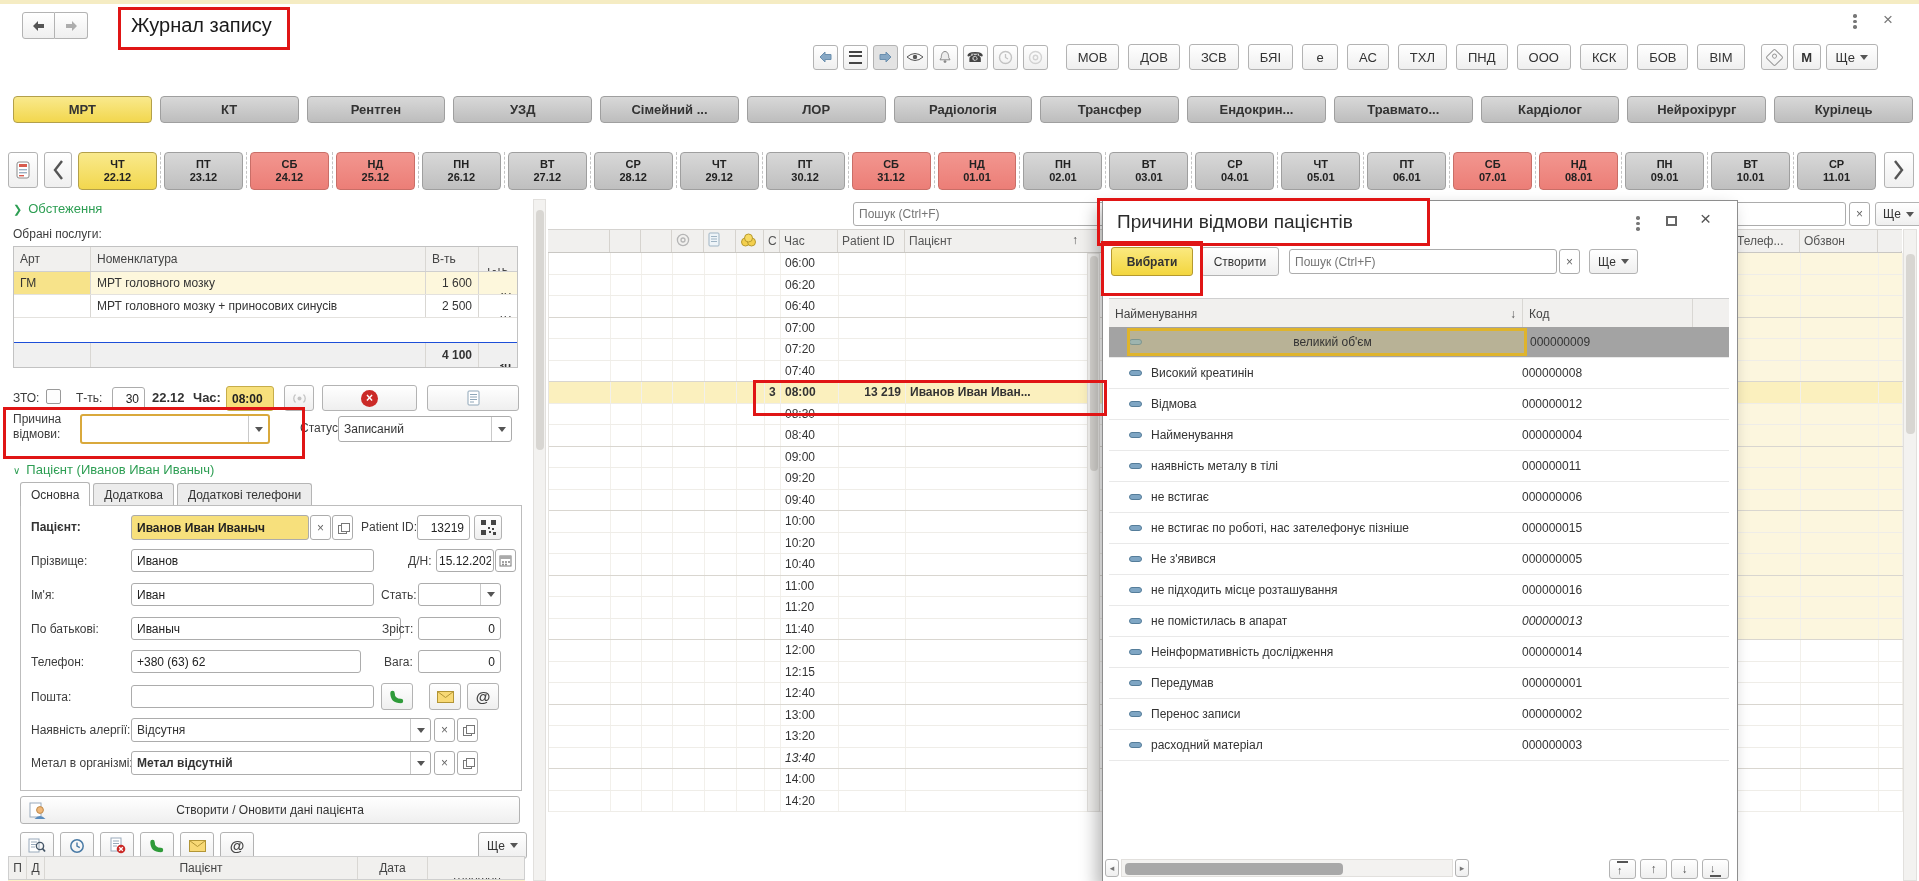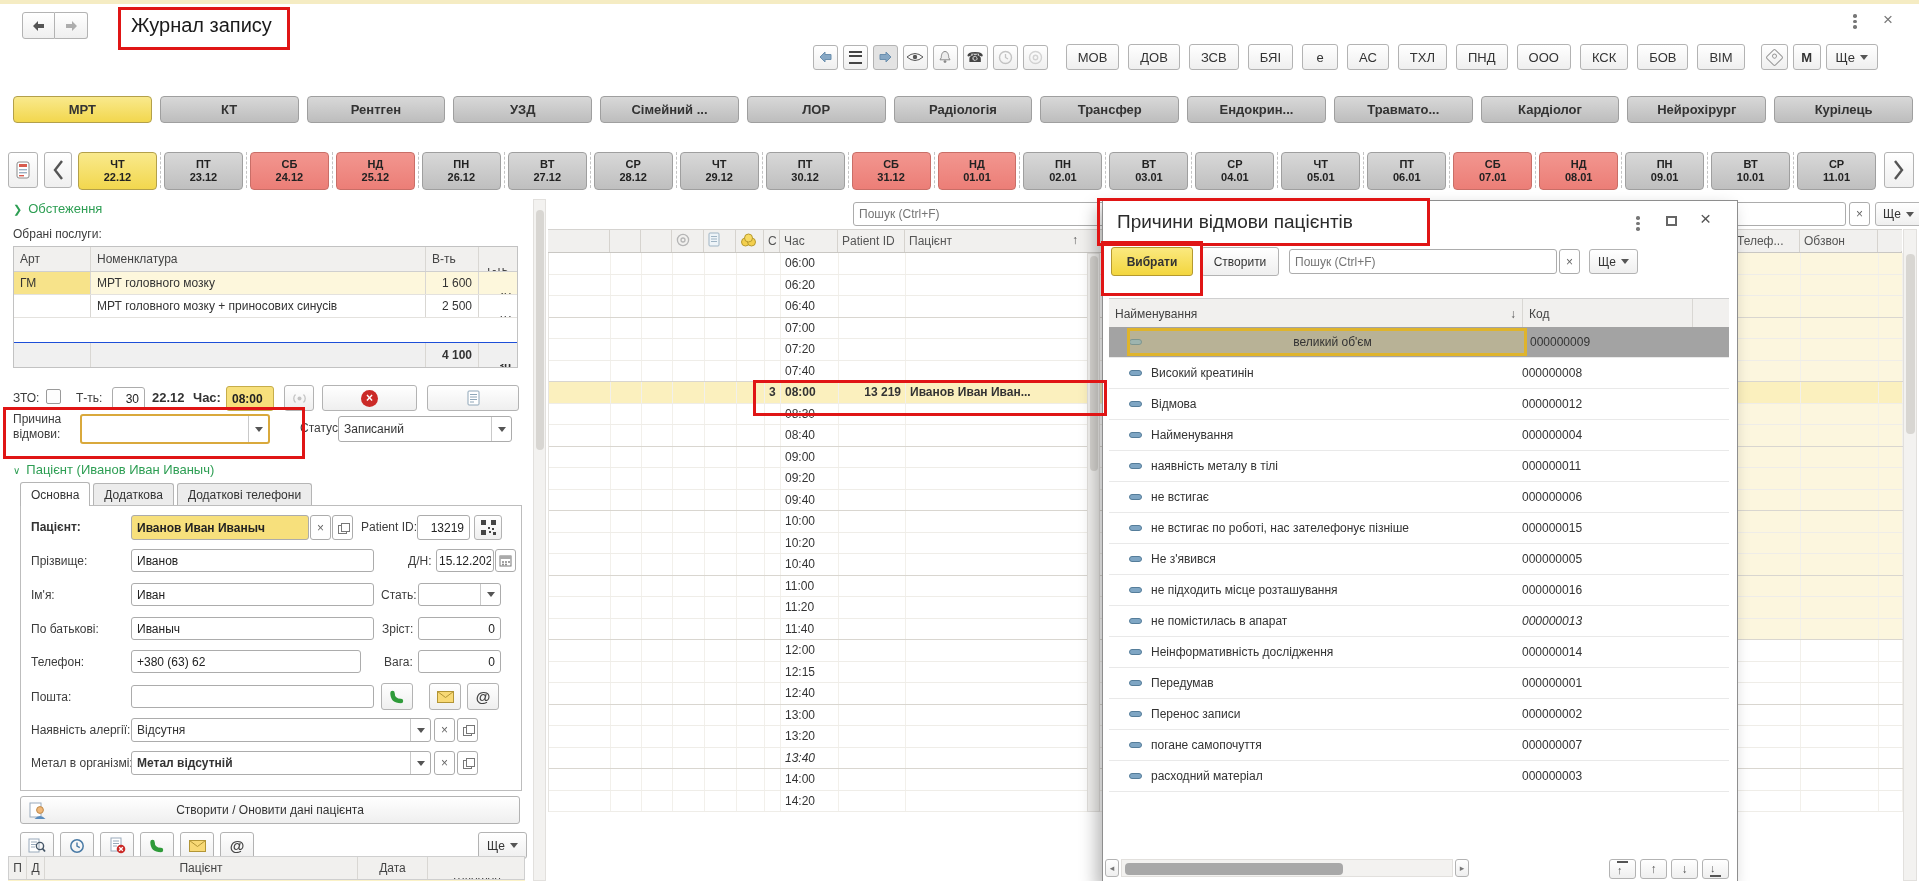--- a/index.html
+++ b/index.html
@@ -480,21 +480,21 @@
   <input class="abs inp" style="left: 110px; top: 77px; width: 243px;" value="Иван">
   <div class="abs lbl" style="left:360px;top:82px;">Стать:</div>
   <div class="combo abs" style="left:397px;top:77px;width:83px;height:23px;">
     <span class="val"></span>
     <span class="dd">
         <span class="tri"></span>
       </span>
   </div>
 
   <div class="abs lbl" style="left:10px;top:116px;">По батькові:</div>
-  <input class="abs inp" style="left: 110px; top: 111px; width: 243px;" value="Иваныч">
+  <input class="abs inp" style="left: 110px; top: 111px; width: 270px;" value="Иваныч">
   <div class="abs lbl" style="left:361px;top:116px;text-align:center;">Зріст:</div>
   <input class="abs inp num" style="left: 397px; top: 111px; width: 83px;" value="0">
 
   <div class="abs lbl" style="left:10px;top:149px;">Телефон:</div>
   <input class="abs inp" style="left: 110px; top: 144px; width: 230px;" value="+380 (63) 62">
   <div class="abs lbl" style="left:363px;top:149px;">Вага:</div>
   <input class="abs inp num" style="left: 397px; top: 144px; width: 83px;" value="0">
 
   <div class="abs lbl" style="left:10px;top:184px;">Пошта:</div>
   <input class="abs inp" style="left: 110px; top: 179px; width: 243px;" value="">
@@ -1166,27 +1166,20 @@
         <span style="margin-left: 20px;">
           <i class="dash" style="display: block;"></i>
         </span>
         <span style="margin-left: 9px; flex: 0 0 363px; overflow: hidden; white-space: nowrap; position: relative; z-index: 2;">Перенос записи</span>
         <span style="margin-left: 0px; padding-left: 8px;">000000002</span>
       </div>
       <div class="mrow">
         <span style="margin-left: 20px;">
           <i class="dash" style="display: block;"></i>
         </span>
-        <span style="margin-left: 9px; flex: 0 0 363px; overflow: hidden; white-space: nowrap; position: relative; z-index: 2;">погане самопочуття</span>
-        <span style="margin-left: 0px; padding-left: 8px;">000000007</span>
-      </div>
-      <div class="mrow">
-        <span style="margin-left: 20px;">
-          <i class="dash" style="display: block;"></i>
-        </span>
         <span style="margin-left: 9px; flex: 0 0 363px; overflow: hidden; white-space: nowrap; position: relative; z-index: 2;">расходний матеріал</span>
         <span style="margin-left: 0px; padding-left: 8px;">000000003</span>
       </div>
     </div>
 
   <div class="b1c abs" style="left:2px;top:658px;width:14px;height:18px;font-size:9px;color:#777;">◂</div>
   <div class="abs track" style="left:18px;top:658px;width:332px;height:18px;">
     <span class="thumb" style="left:3px;top:3px;width:218px;height:12px;background:#a8a8a8;"></span>
   </div>
   <div class="b1c abs" style="left:352px;top:658px;width:14px;height:18px;font-size:9px;color:#777;">▸</div>

